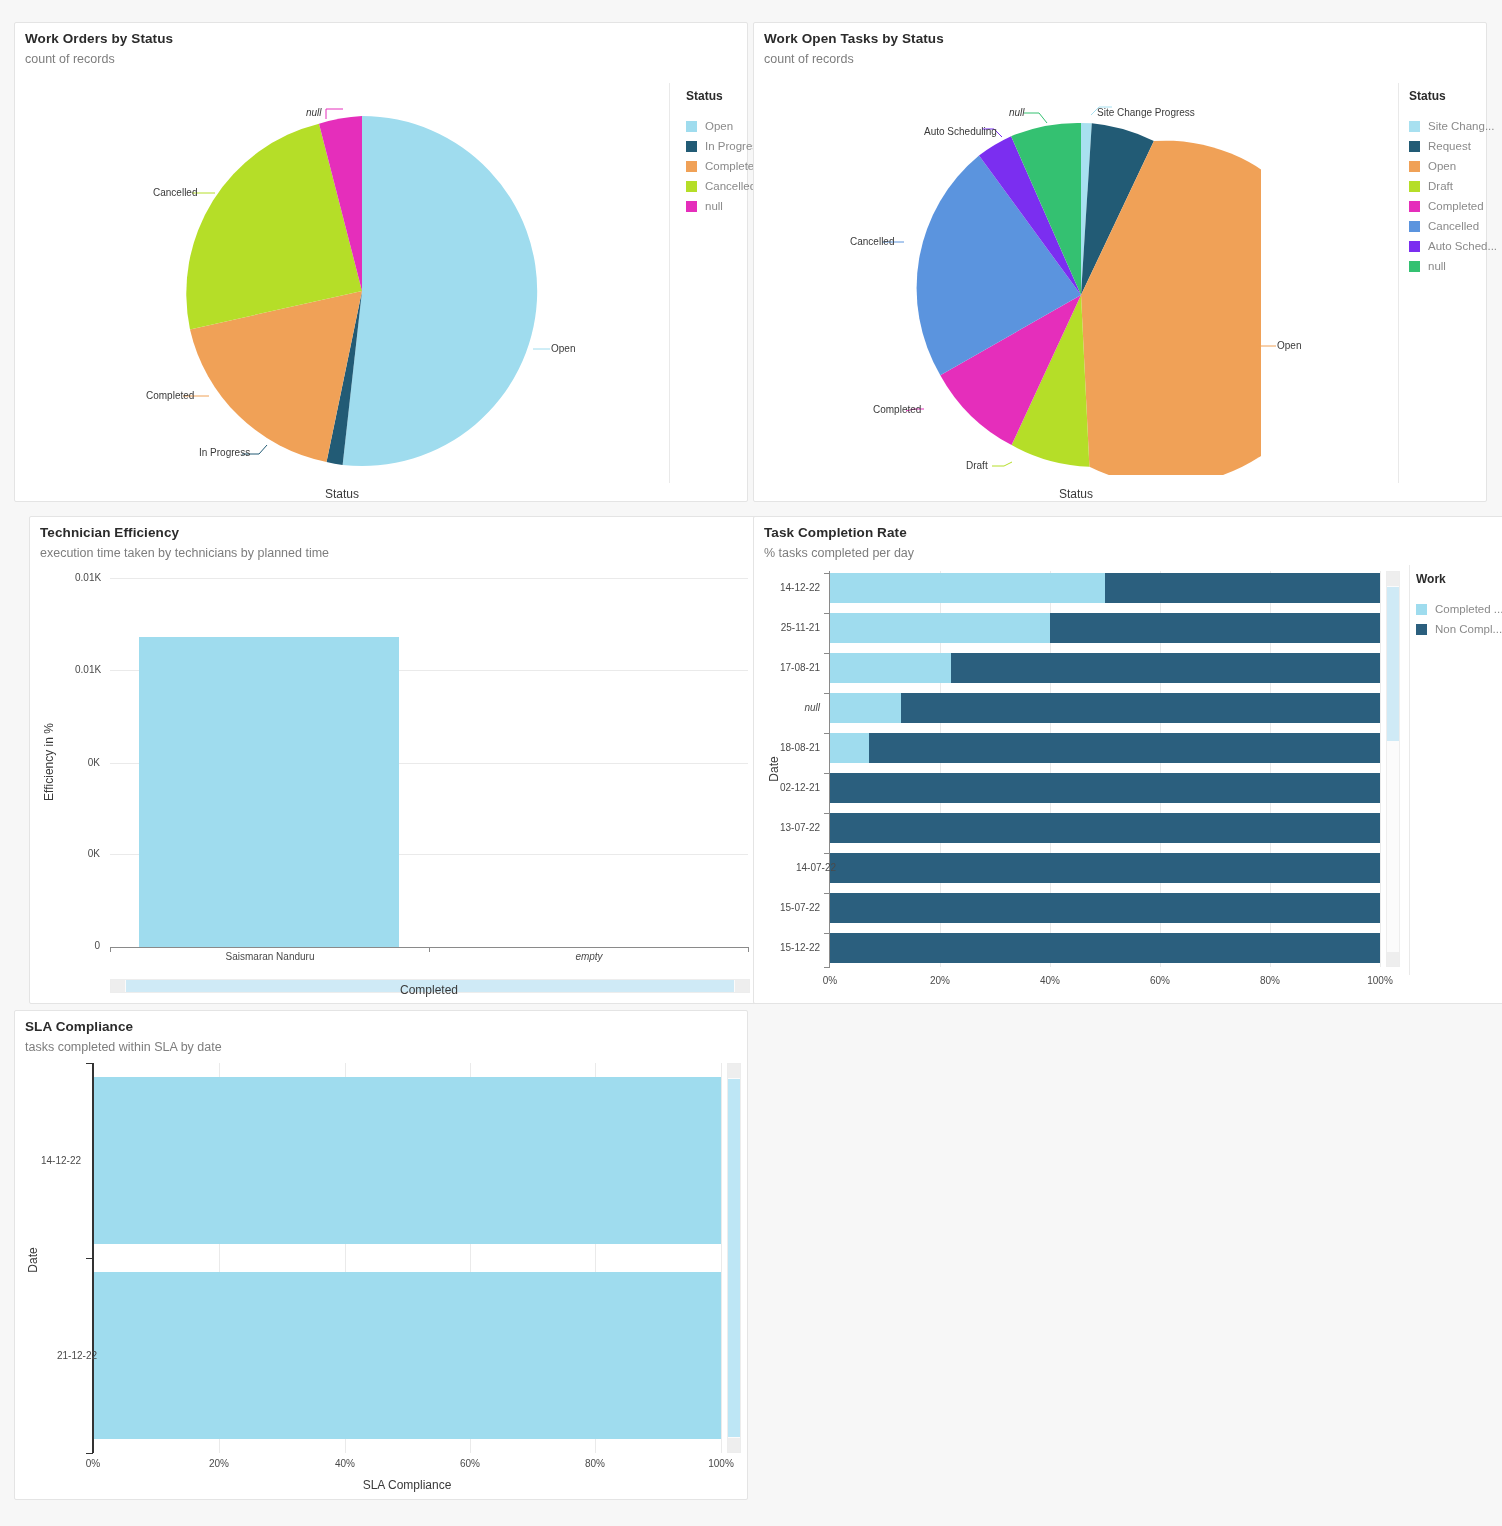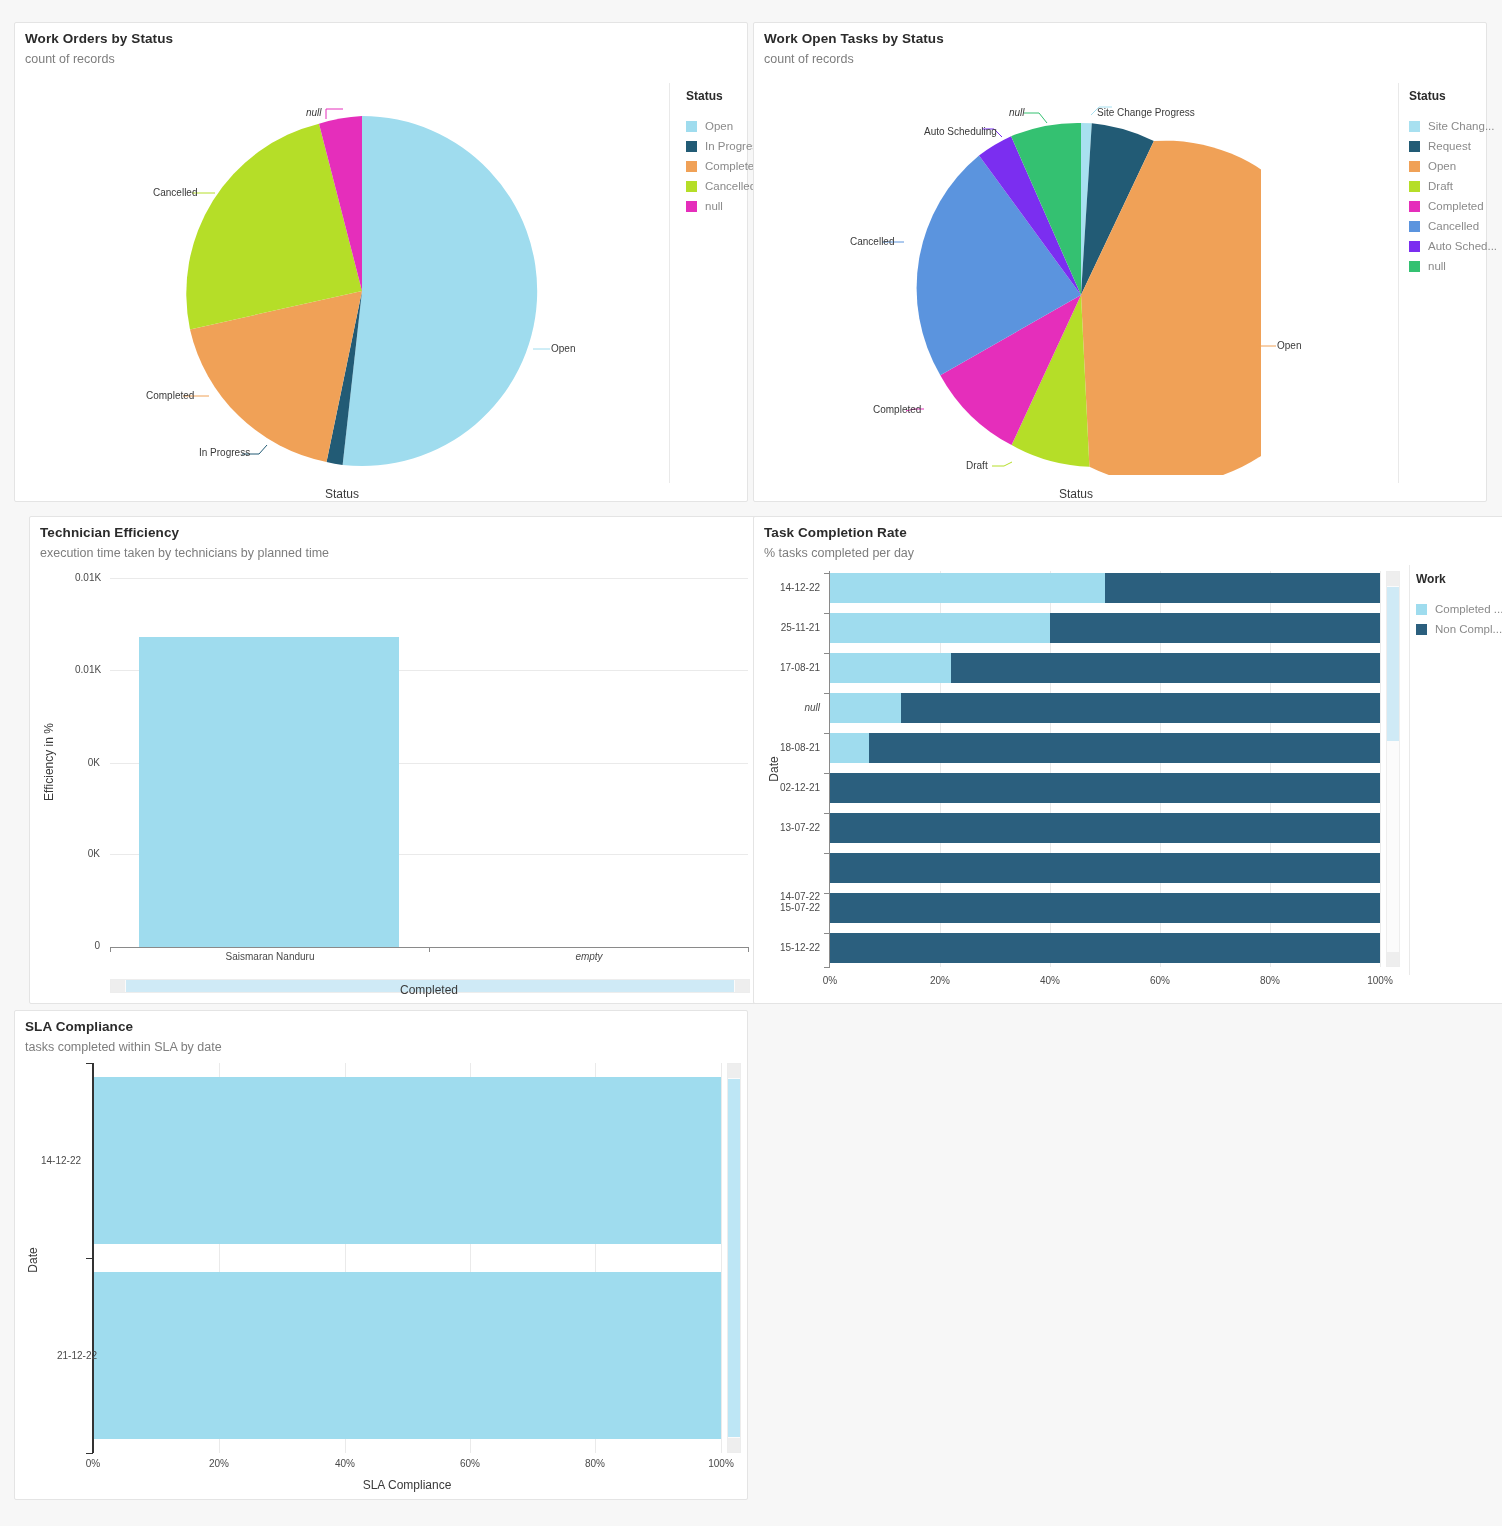--- a/index.html
+++ b/index.html
@@ -318,21 +318,21 @@
     <div class="axisline" style="left:70px; top:256px; width:6px; height:1px;"></div>
     <div class="bar" style="left:76px; top:256px; width:550px; height:30px; background:#2b5f7e;"></div>
     <div class="tick" style="left:0px; top:265px; width:66px; text-align:right;">02-12-21</div>
 
     <div class="axisline" style="left:70px; top:296px; width:6px; height:1px;"></div>
     <div class="bar" style="left:76px; top:296px; width:550px; height:30px; background:#2b5f7e;"></div>
     <div class="tick" style="left:0px; top:305px; width:66px; text-align:right;">13-07-22</div>
 
     <div class="axisline" style="left:70px; top:336px; width:6px; height:1px;"></div>
     <div class="bar" style="left:76px; top:336px; width:550px; height:30px; background:#2b5f7e;"></div>
-    <div class="tick" style="left:0px; top:345px; width:66px; text-align:right;margin-top:29px;">14-07-22</div>
+    <div class="tick" style="left:16px; top:345px; width:66px; text-align:right;">14-07-22</div>
 
     <div class="axisline" style="left:70px; top:376px; width:6px; height:1px;"></div>
     <div class="bar" style="left:76px; top:376px; width:550px; height:30px; background:#2b5f7e;"></div>
     <div class="tick" style="left:0px; top:385px; width:66px; text-align:right;">15-07-22</div>
 
     <div class="axisline" style="left:70px; top:416px; width:6px; height:1px;"></div>
     <div class="bar" style="left:76px; top:416px; width:550px; height:30px; background:#2b5f7e;"></div>
     <div class="tick" style="left:0px; top:425px; width:66px; text-align:right;">15-12-22</div>
     <div class="axisline" style="left:70px; top:450px; width:6px; height:1px;"></div>
 

